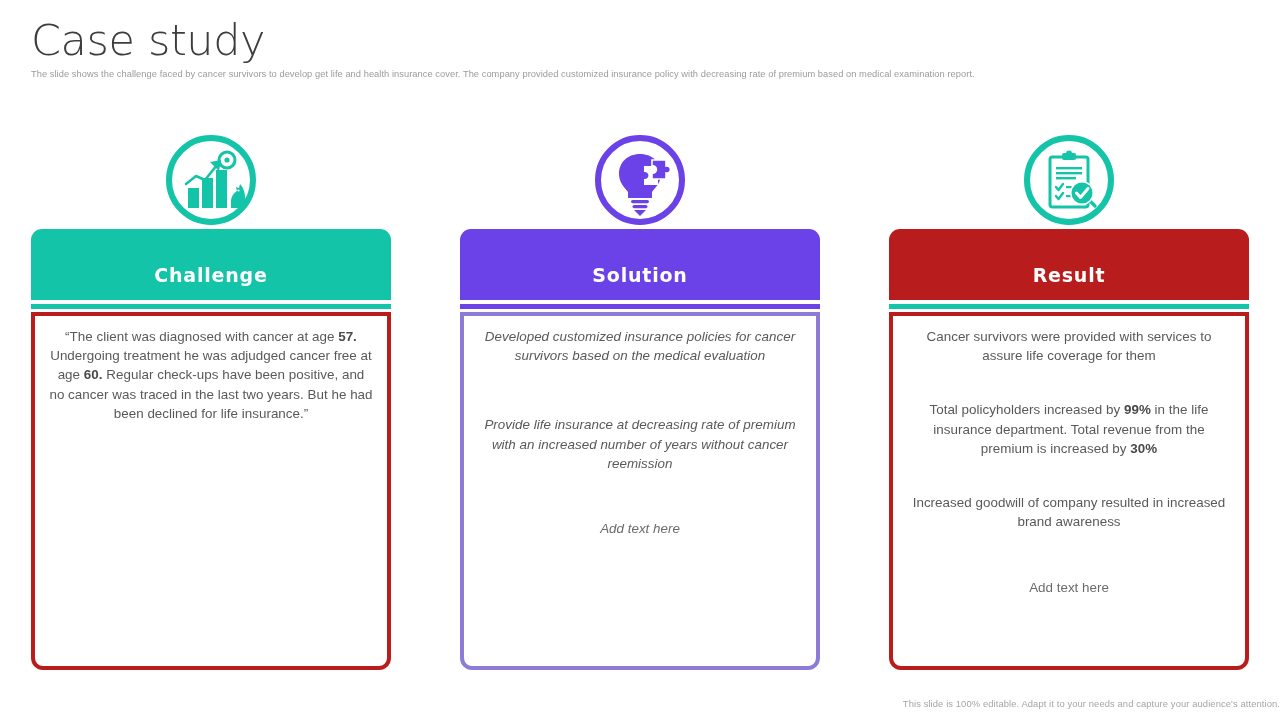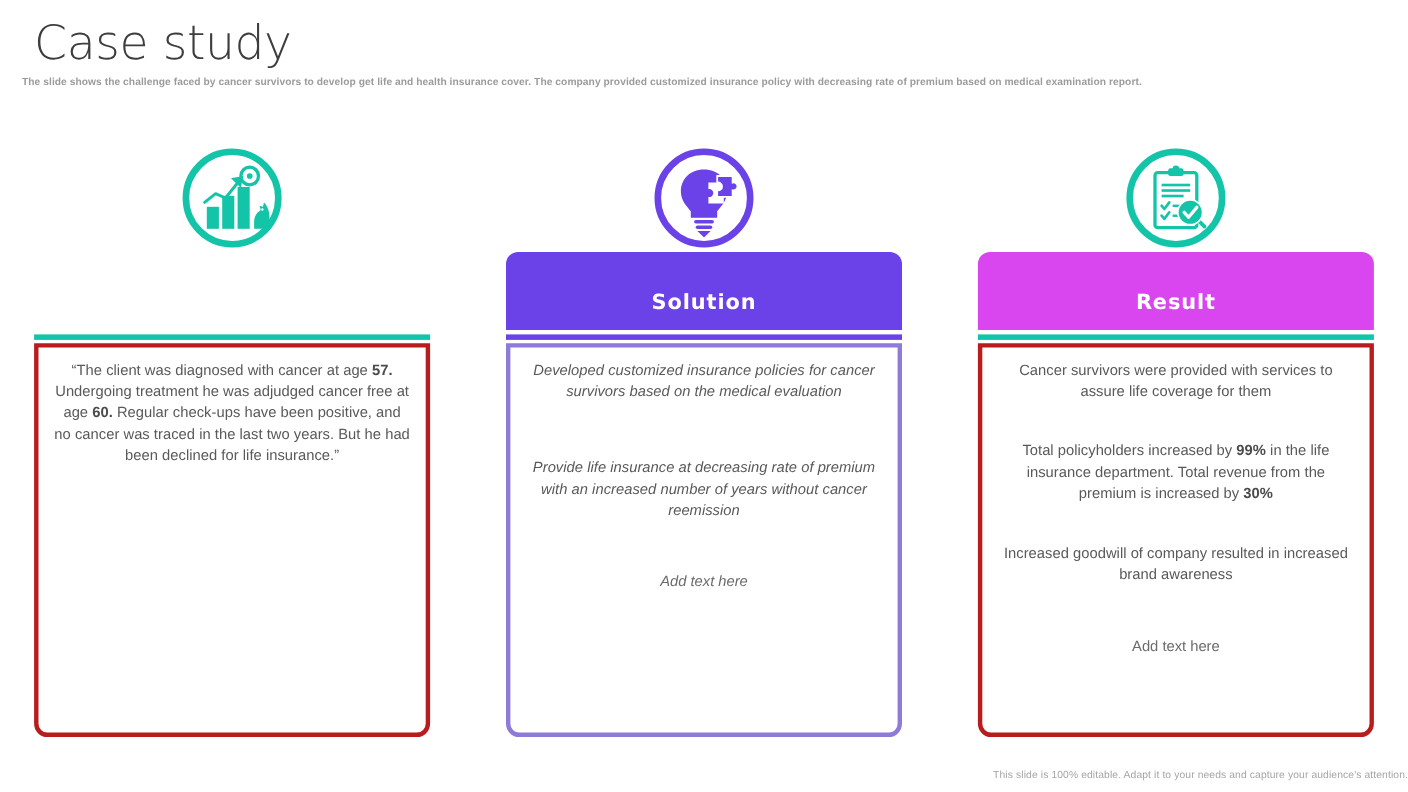--- a/index.html
+++ b/index.html
@@ -27,25 +27,25 @@
     font-size: 43px;
     font-weight: 300;
     color: #3d3d3d;
     letter-spacing: -0.4px;
     line-height: 52px;
     font-family: "DejaVu Sans", sans-serif;
   }
 
   .page-subtitle {
     position: absolute;
-    left: 20px;
+    left: 31px;
     top: 68px;
     width: 1215px;
     font-size: 9.3px;
-    font-weight: 700;
+    font-weight: 400;
     color: #9b9b9b;
     letter-spacing: 0.05px;
     line-height: 13px;
     white-space: nowrap;
   }
 
   
   .columns {
     position: absolute;
     left: 0;
@@ -189,20 +189,23 @@
 
           <circle cx="64" cy="28" r="8" fill="none" stroke="#13c4a8" stroke-width="3"></circle>
           <circle cx="64" cy="28" r="2.6" fill="#13c4a8"></circle>
 
           <path d="M68 76 L68 70 C68 64 71 61 74 59 L73 55 L76 56 L77 52 C80 55 82 60 82 65 L82 76 Z" fill="#13c4a8"></path>
           <circle cx="75.5" cy="58.5" r="1.1" fill="#ffffff"></circle>
         </svg>
       </div>
 
       <div class="card">
+        <div class="card-header" style="background:#13c4a8;">
+          <span class="card-header-label">Challenge</span>
+        </div>
 
         <div class="card-rule" style="background:#13c4a8;"></div>
 
         <div class="card-body">
           <div class="body-text">“The client was diagnosed with cancer at age <b>57.</b> Undergoing treatment he was adjudged cancer free at age <b>60.</b> Regular check-ups have been positive, and no cancer was traced in the last two years. But he had been declined for life insurance.”</div>
         </div>
       </div>
     </div>
 
     <div class="col col-2">
@@ -260,21 +263,21 @@
           <rect x="45" y="63" width="14" height="2.2" fill="#13c4a8"></rect>
 
           <line x1="66" y1="66" x2="74" y2="74" stroke="#13c4a8" stroke-width="3.4" stroke-linecap="round"></line>
           <circle cx="61" cy="61" r="12" fill="#ffffff"></circle>
           <circle cx="61" cy="61" r="10.5" fill="#13c4a8"></circle>
           <path d="M55.5 61 L59.5 65.5 L67 56.5" fill="none" stroke="#ffffff" stroke-width="3" stroke-linecap="round" stroke-linejoin="round"></path>
         </svg>
       </div>
 
       <div class="card">
-        <div class="card-header" style="background:#d946ef;">
+        <div class="card-header" style="background:#b91c1c;">
           <span class="card-header-label">Result</span>
         </div>
 
         <div class="card-rule" style="background:#13c4a8;"></div>
 
         <div class="card-body">
           <div class="body-text">Cancer survivors were provided with services to assure life coverage for them</div>
           <div class="spacer-c"></div>
           <div class="body-text">Total policyholders increased by <b>99%</b> in the life insurance department. Total revenue from the premium is increased by <b>30%</b></div>
           <div class="spacer-c"></div>

